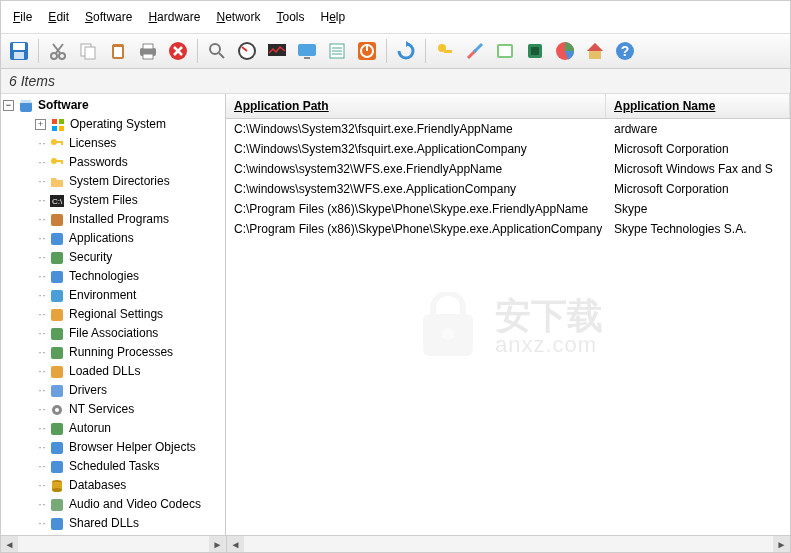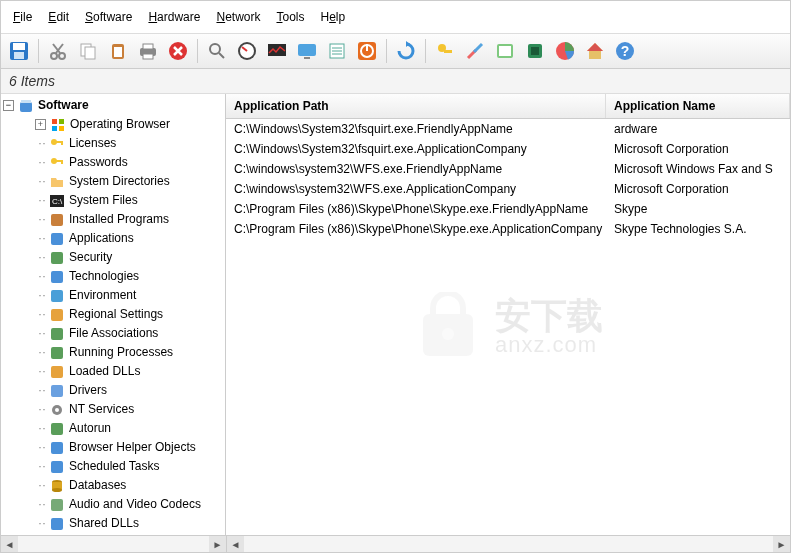--- a/index.html
+++ b/index.html
@@ -14,21 +14,21 @@
 .main { flex: 1; display: flex; overflow: hidden; }
 .tree-pane { width: 225px; border-right: 1px solid #ccc; overflow-y: auto; overflow-x: hidden; position: relative; }
 .tree { padding: 2px 0; }
 .tree-item { display: flex; align-items: center; padding: 1px 0 1px 10px; white-space: nowrap; cursor: default; line-height: 17px; }
 .tree-item.root { font-weight: bold; padding-left: 2px; }
 .tree-item.child { padding-left: 34px; }
 .tree-item .expander { width: 11px; height: 11px; border: 1px solid #888; font-size: 9px; line-height: 9px; text-align: center; margin-right: 4px; background: #fff; color: #555; }
 .tree-item .dots { width: 14px; text-align: center; color: #888; }
 .tree-item .ticon { width: 16px; height: 16px; margin-right: 4px; display: flex; align-items: center; justify-content: center; }
 .list-pane { flex: 1; display: flex; flex-direction: column; overflow: hidden; position: relative; }
-.list-header { display: flex; background: linear-gradient(#fdfdfd,#ececec); border-bottom: 1px solid #ccc; font-weight: bold; }
+.list-header { display: flex; background: linear-gradient(#fdfdfd,#ececec); border-bottom: 1px solid #ccc; font-weight: bold; text-decoration: underline; }
 .list-header .col { padding: 5px 8px; border-right: 1px solid #ddd; }
 .col-path { width: 380px; }
 .col-name { flex: 1; }
 .list-body { flex:1; overflow: hidden; position: relative; }
 .list-row { display: flex; padding: 2px 0; }
 .list-row .cell { padding: 1px 8px; white-space: nowrap; overflow: hidden; }
 .watermark { position: absolute; top: 50%; left: 50%; transform: translate(-50%,-50%); opacity: 0.12; font-size: 38px; color: #555; display: flex; align-items: center; gap: 12px; pointer-events:none; }
 .watermark .wm-text { display:flex; flex-direction:column; line-height:1; }
 .watermark .wm-text .cn { font-size: 36px; font-weight: bold; }
 .watermark .wm-text .en { font-size: 22px; letter-spacing:1px; }
@@ -209,21 +209,21 @@
           <div class="tree-item child">
             <span class="expander">+</span>
             <span class="ticon">
               <svg width="16" height="16">
                 <rect x="2" y="2" width="5" height="5" fill="#f25022"></rect>
                 <rect x="9" y="2" width="5" height="5" fill="#7fba00"></rect>
                 <rect x="2" y="9" width="5" height="5" fill="#00a4ef"></rect>
                 <rect x="9" y="9" width="5" height="5" fill="#ffb900"></rect>
               </svg>
             </span>
-            <span>Operating Browser</span>
+            <span>Operating System</span>
           </div>
           <div class="tree-item child">
             <span class="dots">··</span>
             <span class="ticon">
               <svg width="16" height="16">
                 <circle cx="5" cy="6" r="3" fill="#f4c430"></circle>
                 <rect x="7" y="5" width="7" height="2" fill="#f4c430"></rect>
                 <rect x="12" y="5" width="2" height="4" fill="#f4c430"></rect>
               </svg>
             </span>

